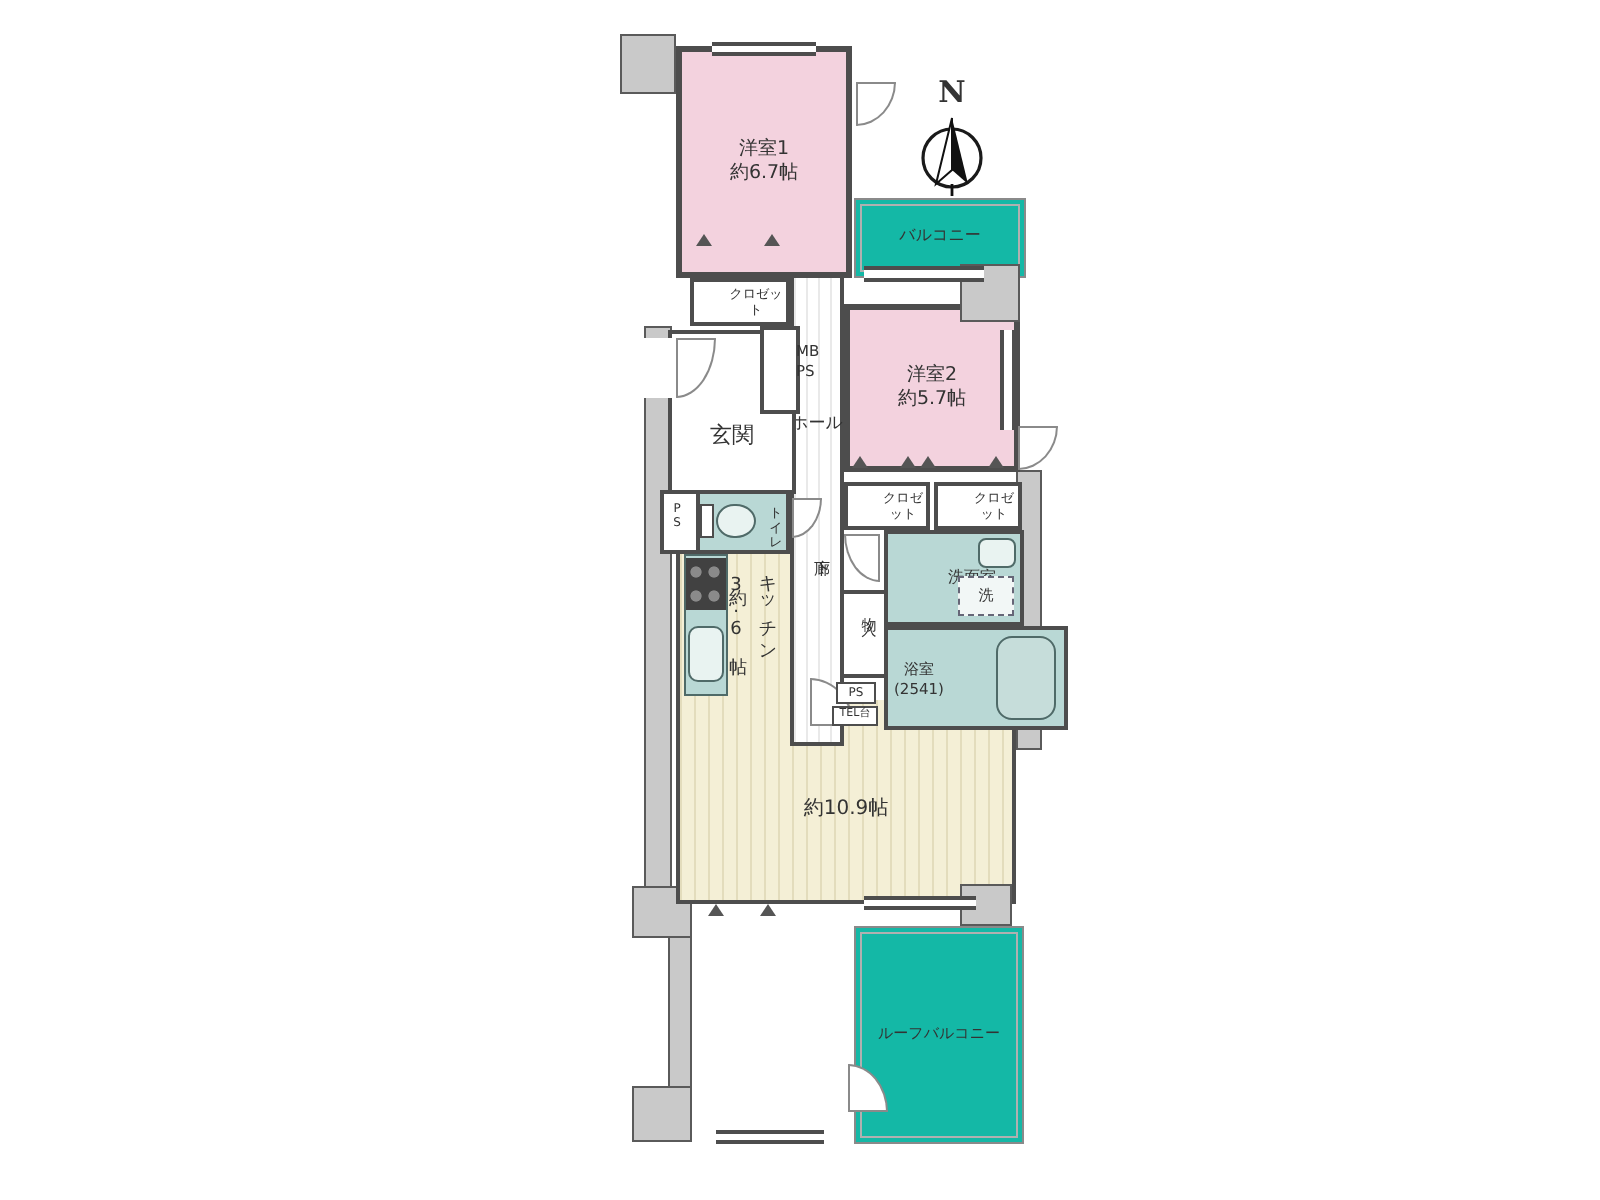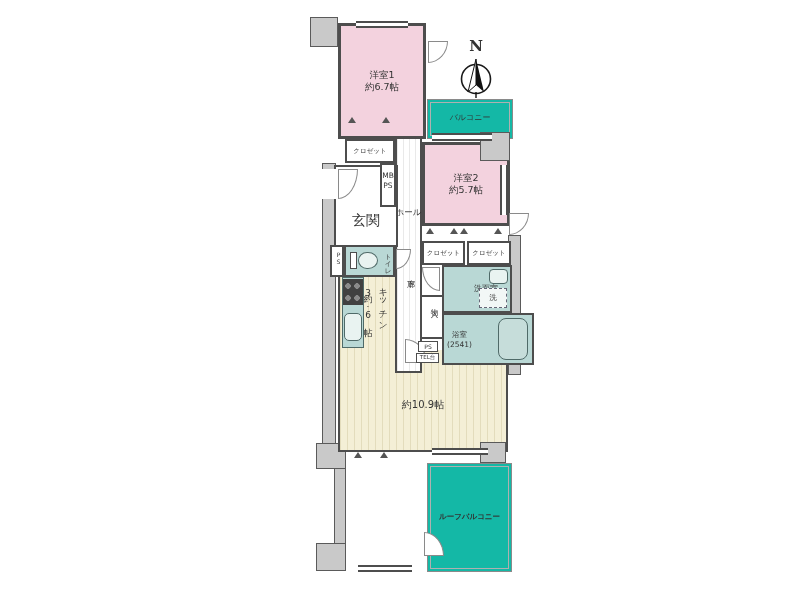--- a/index.html
+++ b/index.html
@@ -5,21 +5,21 @@
   :root{
     --wall:#4d4d4d; --pink:#f3d2de; --teal:#b9d8d5; --cream:#f4efd6;
     --green:#d5dcab; --pillar:#c9c9c9; --ink:#333;
   }
   html,body{margin:0;padding:0;}
   body{font-family:"DejaVu Sans",sans-serif;background:#fff;}
   .screen{position:relative;width:800px;height:600px;background:#fff;overflow:hidden;}
   .plan{position:absolute;left:310px;top:15px;width:222px;height:572px;}
   .abs{position:absolute;box-sizing:border-box;}
   .box{border:2.5px solid var(--wall);background:#fff;}
-  .box2{border:2px solid var(--wall);background:#fff;}
+  .box2{border:2px solid var(--wall);background:#fff;padding-left:16px;}
   .thin{border:1.5px solid var(--wall);background:#fff;}
   .pillar{background:var(--pillar);border:1px solid #5a5a5a;}
   .pink{background:var(--pink);}
   .teal{background:var(--teal);}
   .wood{background-color:var(--cream);
         background-image:repeating-linear-gradient(90deg,#e3dcbc 0 1px,transparent 1px 7px);}
   .hallf{background-color:#fff;
         background-image:repeating-linear-gradient(90deg,#e9e9e9 0 1px,transparent 1px 6px);}
   .tatami{background-color:var(--green);
         background-image:repeating-linear-gradient(90deg,rgba(125,135,65,.18) 0 1px,transparent 1px 5px);}
@@ -63,21 +63,21 @@
     <div class="abs" style="left:3px;top:4px;width:20px;height:26px;background-color:#414141;background-image:radial-gradient(circle at 5px 7px,#8a8a8a 2.6px,transparent 3px),radial-gradient(circle at 14px 7px,#8a8a8a 2.6px,transparent 3px),radial-gradient(circle at 5px 19px,#8a8a8a 2.6px,transparent 3px),radial-gradient(circle at 14px 19px,#8a8a8a 2.6px,transparent 3px);"></div>
     <div class="abs fix" style="left:4px;top:38px;width:18px;height:28px;border-radius:5px;"></div>
   </div>
 
   <div class="abs hallf" style="left:85px;top:124px;width:27px;height:234px;border:2.5px solid var(--wall);border-top:none;">
     <div class="lbl abs" style="left:-6px;right:-6px;top:68px;font-size:8.5px;">ホール</div>
     <div class="abs v" style="left:7px;top:134px;height:34px;font-size:8px;">廊下</div>
   </div>
 
   <div class="abs box" style="left:24px;top:150px;width:64px;height:82px;">
-    <div class="lbl abs" style="left:0;right:0;top:44px;font-size:14px;">玄関</div>
+    <div class="lbl abs" style="left:0;right:0;top:44px;font-size:11px;">玄関</div>
   </div>
   <div class="abs" style="left:12px;top:154px;width:16px;height:30px;background:#fff;"></div>
   <div class="abs arc tl" style="left:28px;top:154px;width:20px;height:30px;"></div>
 
   <div class="abs pink cflex" style="left:28px;top:8px;width:88px;height:116px;border:3px solid var(--wall);">
     <div class="lbl" style="font-size:9.5px;">
       <div>洋室1</div>
       <div>約6.7帖</div>
     </div>
   </div>
@@ -87,21 +87,21 @@
   <div class="abs box2" style="left:70px;top:148px;width:16px;height:44px;">
     <div class="lbl" style="font-size:7.5px;margin-top:6px;">MB</div>
     <div class="lbl" style="font-size:7.5px;">PS</div>
   </div>
 
   <div class="abs dbl" style="left:117px;top:84px;width:86px;height:40px;">
     <div class="dbl-in"></div>
     <div class="lbl abs" style="left:0;right:0;top:13px;font-size:8px;">バルコニー</div>
   </div>
 
-  <div class="abs pink cflex" style="left:112px;top:127px;width:88px;height:84px;border:3px solid var(--wall);">
+  <div class="abs pink cflex" style="left:112px;top:137px;width:88px;height:84px;border:3px solid var(--wall);">
     <div class="lbl" style="font-size:9.5px;">
       <div>洋室2</div>
       <div>約5.7帖</div>
     </div>
   </div>
   <div class="abs pillar" style="left:170px;top:117px;width:30px;height:29px;"></div>
   <div class="abs box2 cflex" style="left:112px;top:226px;width:43px;height:24px;">
     <div class="lbl" style="font-size:6.5px;">クロゼット</div>
   </div>
   <div class="abs box2 cflex" style="left:157px;top:226px;width:44px;height:24px;">
@@ -141,21 +141,21 @@
     <span class="lbl" style="font-size:6px;">PS</span>
   </div>
   <div class="abs thin cflex" style="left:106px;top:338px;width:23px;height:10px;">
     <span class="lbl" style="font-size:5.5px;">TEL台</span>
   </div>
   <div class="abs arc tr" style="left:112px;top:252px;width:18px;height:24px;"></div>
 
 
   <div class="abs dbl" style="left:117px;top:448px;width:85px;height:109px;">
     <div class="dbl-in"></div>
-    <div class="lbl abs" style="left:0;right:0;top:48px;font-size:7.5px;font-weight:bold;">ルーフバルコニー</div>
+    <div class="lbl abs" style="left:0;right:0;top:48px;font-size:7.5px;">ルーフバルコニー</div>
   </div>
   <div class="abs pillar" style="left:170px;top:427px;width:26px;height:21px;"></div>
 
   <div class="abs win-h" style="left:46px;top:6px;width:52px;height:7px;"></div>
   <div class="abs win-h" style="left:122px;top:118px;width:60px;height:8px;"></div>
   <div class="abs win-v" style="left:190px;top:150px;width:8px;height:50px;"></div>
   <div class="abs win-h" style="left:122px;top:433px;width:56px;height:7px;"></div>
   <div class="abs win-h" style="left:48px;top:550px;width:54px;height:7px;"></div>
 
   <div class="abs arc tl" style="left:118px;top:26px;width:20px;height:22px;"></div>

